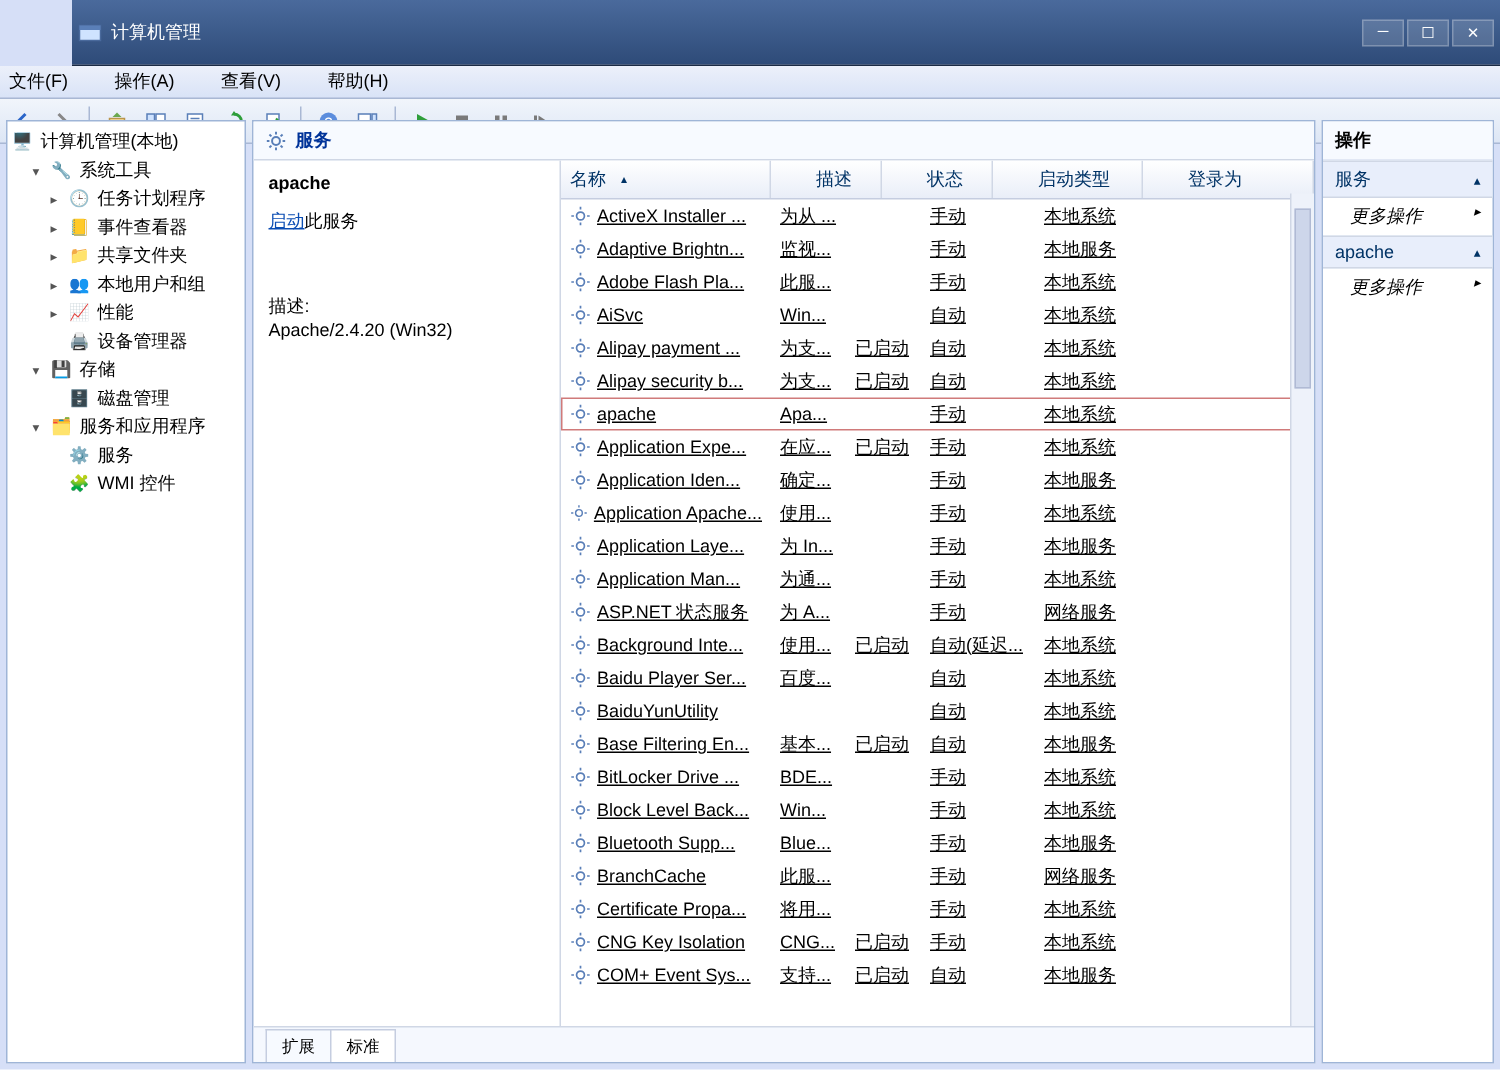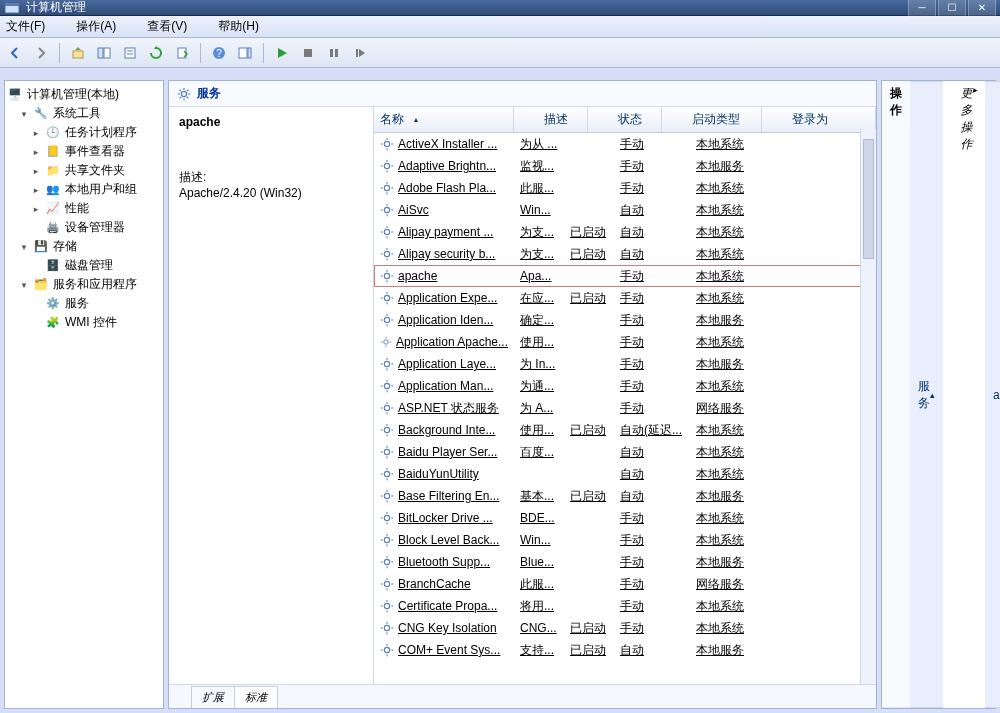--- a/index.html
+++ b/index.html
@@ -1,18 +1,18 @@
 <!DOCTYPE html>
 <html><head>
 <meta charset="utf-8">
 <style>
 * { box-sizing: border-box; margin: 0; padding: 0; }
 body { font-family: "Microsoft YaHei", Tahoma, sans-serif; font-size: 12px; background: #d6dff7; width: 1000px; height: 713px; overflow: hidden; position: relative; }
 
-.titlebar { height: 16px; background: linear-gradient(#4a6a9c, #2e4b78); display: flex; align-items: center; padding: 0 4px; color: #fff; border-bottom: 1px solid #1a2a44; }
+.titlebar { height: 44px; background: linear-gradient(#4a6a9c, #2e4b78); display: flex; align-items: center; padding: 0 4px; color: #fff; border-bottom: 1px solid #1a2a44; margin-left: 48px; }
 .titlebar .icon { width: 16px; height: 16px; margin-right: 6px; display: inline-flex; align-items: center; justify-content: center; }
 .titlebar .title { flex: 1; font-size: 12px; color: #fff; }
 .titlebar .btns { display: flex; gap: 2px; }
 .titlebar .btns span { width: 28px; height: 18px; background: rgba(255,255,255,.15); display: inline-flex; align-items: center; justify-content: center; font-size: 10px; color: #fff; border: 1px solid rgba(255,255,255,.25); cursor: pointer; }
 
 .menubar { height: 22px; background: linear-gradient(#ecf0fa,#d9e3f7); border-bottom: 1px solid #a9b8d4; display: flex; align-items: center; padding: 0 6px; gap: 31px; }
 .menubar span { cursor: pointer; }
 
 .toolbar { height: 30px; background: linear-gradient(#f1f5fb,#dde6f5); border-bottom: 1px solid #a9b8d4; display: flex; align-items: center; padding: 0 4px; gap: 4px; }
 .tbtn { width: 22px; height: 22px; border: 1px solid transparent; display: inline-flex; align-items: center; justify-content: center; cursor: pointer; }
@@ -44,25 +44,25 @@
 .row.selrow { outline: 1px solid #d07a7a; outline-offset: -1px; background: #fff; }
 .row .cell { padding: 0 6px; overflow: hidden; text-overflow: ellipsis; white-space: nowrap; }
 .c-name { width: 140px; display:flex; align-items:center; gap:4px;} 
 .c-desc { width: 50px; } 
 .c-stat { width: 50px; } 
 .c-start { width: 76px; } 
 .c-login { width: 90px; }
 .scrollb { position: absolute; right: 0; top: 22px; bottom: 0; width: 16px; background: #eef2fa; border-left: 1px solid #d0d7e5; }
 .scrollb .thumb { position: absolute; left: 2px; right: 2px; top: 10px; height: 120px; background: #cdd6ea; border:1px solid #b0bad4;}
 
-.tabs { height: 24px; border-top: 1px solid #d0d7e5; display: flex; align-items: flex-end; padding-left: 22px; background:#f5f8fe;font-style:italic;}
+.tabs { height: 24px; border-top: 1px solid #d0d7e5; display: flex; align-items: flex-end; padding-left: 8px; background:#f5f8fe;}
 .tabs span { padding: 3px 10px; border: 1px solid #c5cde0; border-bottom: none; margin-right: -1px; background: #f7faff; font-size: 11px; cursor:pointer;}
 .tabs span.act { background: #fff; }
 
-.actions { width: 115px; border: 1px solid #9fb5d7; background: #fff; display: flex; }
+.actions { width: 115px; border: 1px solid #9fb5d7; background: #fff; display: flex; flex-direction: column; }
 .actions .ah { padding: 4px 8px; font-weight: bold; background: #f7faff; border-bottom: 1px solid #e2e8f5;}
 .actions .agrp { background: #e8eefb; padding: 3px 8px; display:flex; justify-content:space-between; align-items:center; color:#003366; border-top:1px solid #d0d7e5; border-bottom:1px solid #d0d7e5;}
 .actions .aitem { padding: 4px 8px 4px 18px; cursor:pointer; display:flex; justify-content:space-between;font-style:italic;}
 .actions .agrp .arr, .actions .aitem .arr { font-size:9px;}
 .svcicon { width:14px;height:14px; display:inline-block;}
 </style>
 </head>
 <body>
 
 <div class="titlebar">
@@ -252,20 +252,21 @@
             <line x1="11.5" y1="11.5" x2="13" y2="13"></line>
             <line x1="3" y1="13" x2="4.5" y2="11.5"></line>
             <line x1="11.5" y1="4.5" x2="13" y2="3"></line>
           </g>
         </svg>
       <span>服务</span>
     </div>
     <div class="svcwrap">
       <div class="left-info">
         <div class="svcname">apache</div>
+        <div class="startlnk"><a><span>启动</span></a><span>此服务</span></div>
         <div class="dlabel">描述:</div>
         <div class="dval">Apache/2.4.20 (Win32)</div>
       </div>
       <div class="list">
         <div class="hdr">
           <div class="col c-name">
               <span>名称</span>
               <span style="margin-left:6px;font-size:8px;">▴</span>
             </div>
           <div class="col c-desc">描述</div>

